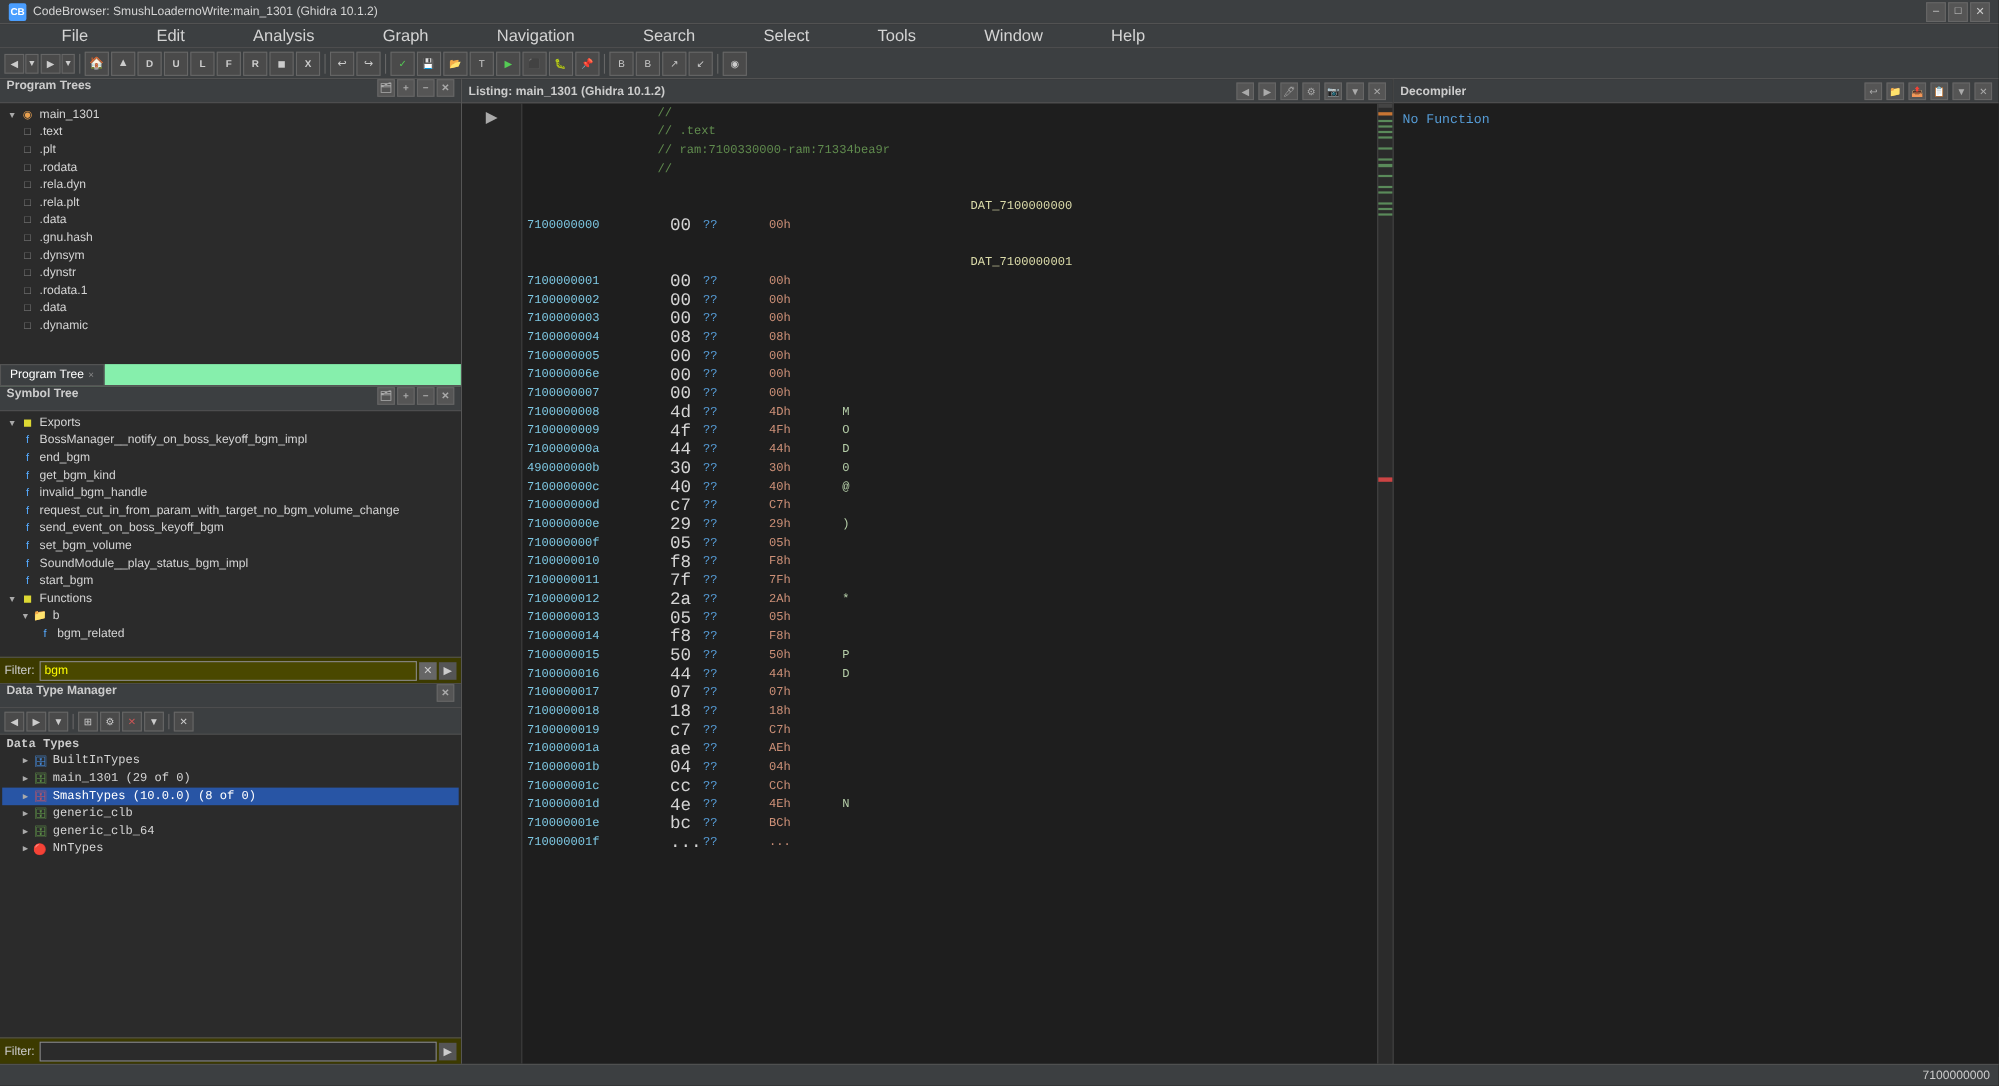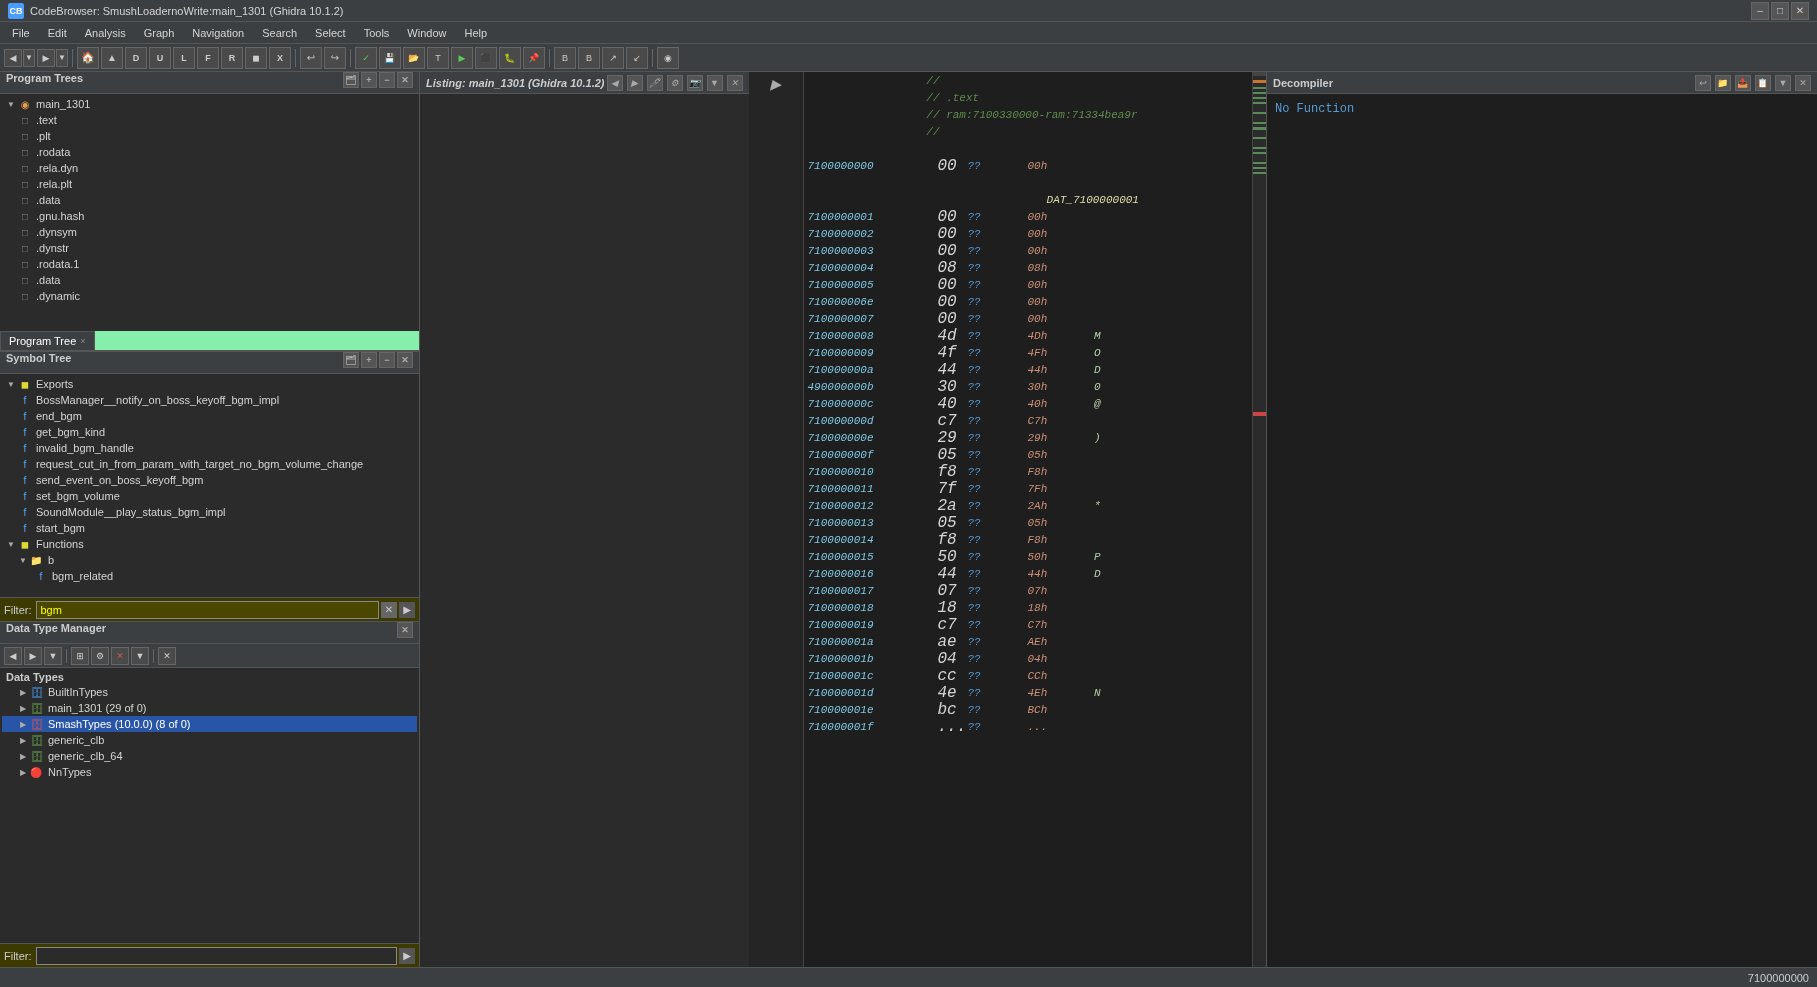--- a/index.html
+++ b/index.html
@@ -50,23 +50,23 @@
       display: flex;
       align-items: center;
       padding: 0 4px;
       border-bottom: 1px solid #555;
       gap: 2px;
     }
     .menu-item {
       padding: 2px 8px;
       color: #d4d4d4;
       cursor: pointer;
-      font-size: 11px;
+      font-size: 15px;
       height: 20px;
-      display: flex; align-items: center;
+      display: flex; align-items: center; margin-left: 44px;
     }
     
     #toolbar {
       background: #3c3f41;
       height: 28px;
       display: flex;
       align-items: center;
       padding: 0 4px;
       border-bottom: 1px solid #555;
       gap: 2px;
@@ -246,23 +246,22 @@
       color: #ccc;
       font-size: 9px;
       display: flex; align-items: center; justify-content: center;
       cursor: pointer;
     }
     .dtm-sep { width: 1px; background: #666; height: 14px; margin: 0 2px; }
     
     #center-panel {
       flex: 1;
       display: flex;
-      flex-direction: row;
+      flex-direction: column;
       border-right: 1px solid #555;
-      font-style: italic;
     }
     .listing-header {
       background: #3c3f41;
       height: 22px;
       display: flex;
       align-items: center;
       padding: 0 6px;
       border-bottom: 1px solid #555;
     }
     .listing-title {
@@ -630,21 +629,21 @@
         <div class="dtm-btn">▶</div>
         <div class="dtm-btn">▼</div>
         <div class="dtm-sep"></div>
         <div class="dtm-btn" style="font-size:9px;">⊞</div>
         <div class="dtm-btn" style="font-size:9px;">⚙</div>
         <div class="dtm-btn" style="color:#cc5555;font-size:9px;">✕</div>
         <div class="dtm-btn">▼</div>
         <div class="dtm-sep"></div>
         <div class="dtm-btn">✕</div>
       </div>
-      <div class="tree-content" style="flex:1;">
+      <div class="tree-content" style="flex:1;font-family:Liberation Mono, monospace;">
         <div class="tree-item">
           <span style="font-weight:bold;color:#ccc;">Data Types</span>
         </div>
         <div class="tree-item indent-1">
           <span class="expand-arrow">▶</span>
           <span class="tree-icon" style="color:#4a9eff;">🗄</span>
           <span>BuiltInTypes</span>
         </div>
         <div class="tree-item indent-1">
           <span class="expand-arrow">▶</span>
@@ -710,20 +709,24 @@
         </div>
         <div class="listing-row">
           <span class="listing-comment">&nbsp;&nbsp;&nbsp;&nbsp;&nbsp;&nbsp;&nbsp;&nbsp;&nbsp;&nbsp;&nbsp;&nbsp;&nbsp;&nbsp;&nbsp;&nbsp;&nbsp;&nbsp;//  ram:7100330000-ram:71334bea9r</span>
         </div>
         <div class="listing-row">
           <span class="listing-comment">&nbsp;&nbsp;&nbsp;&nbsp;&nbsp;&nbsp;&nbsp;&nbsp;&nbsp;&nbsp;&nbsp;&nbsp;&nbsp;&nbsp;&nbsp;&nbsp;&nbsp;&nbsp;//</span>
         </div>
 
         <div class="listing-row">&nbsp;</div>
 
+        <div class="listing-row">
+          <span style="min-width:130px;"></span>
+          <span class="listing-label">DAT_7100000000</span>
+        </div>
         <div class="listing-row">
           <span class="listing-addr">7100000000</span>
           <span class="listing-bytes" style="color:#d4d4d4;">00</span>
           <span class="listing-mnem">??</span>
           <span class="listing-hex">00h</span>
         </div>
 
         <div class="listing-row">&nbsp;</div>
 
         <div class="listing-row">

